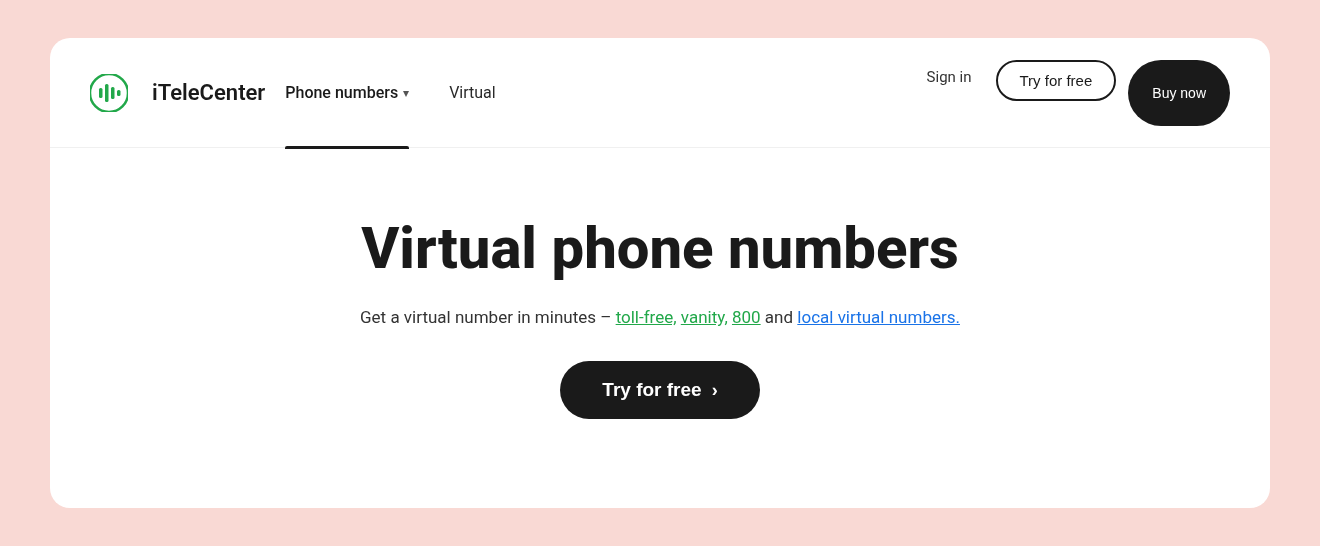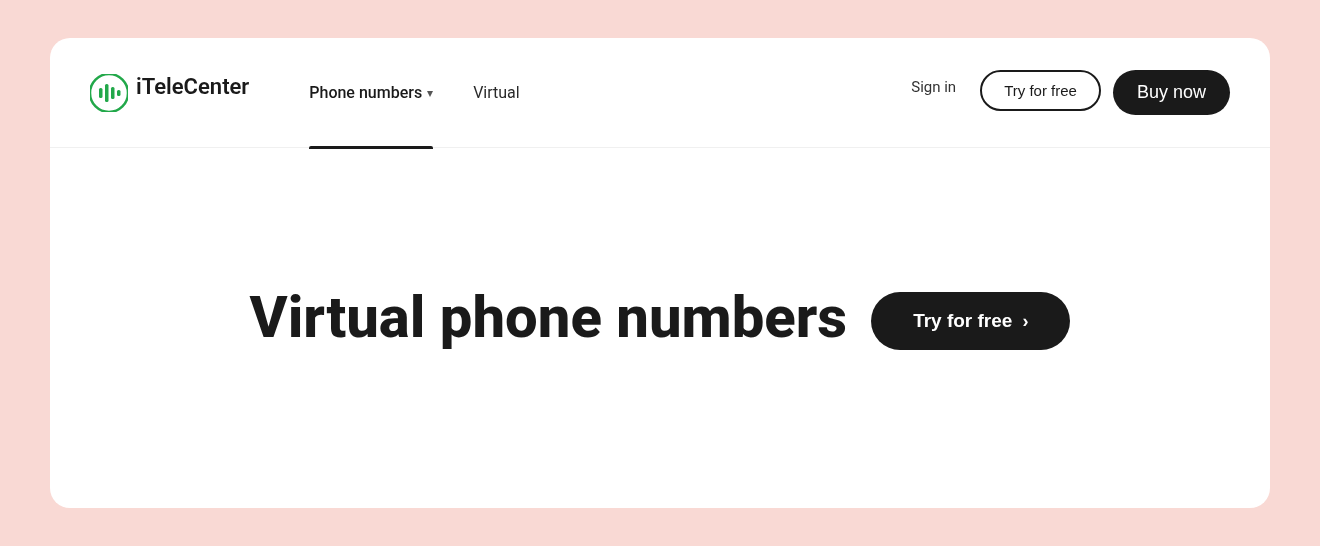--- a/index.html
+++ b/index.html
@@ -33,24 +33,23 @@
       display: flex;
       align-items: center;
       padding: 0 40px;
       height: 110px;
       border-bottom: 1px solid #f0f0f0;
       flex-shrink: 0;
     }
 
     .logo {
       display: flex;
-      align-items: flex-start;
-      gap: 8px;
+      align-items: center;
+      gap: 24px;
       text-decoration: none;
-      margin-right: 40px;
     }
 
     .logo-icon {
       width: 38px;
       height: 38px;
     }
 
     .logo-text {
       font-size: 22px;
       font-weight: 600;
@@ -119,34 +118,35 @@
       color: #1a1a1a;
       border: 2px solid #1a1a1a;
       border-radius: 50px;
       padding: 10px 22px;
       background: transparent;
       cursor: pointer;
       font-weight: 500;
     }
 
     .btn-buy-now {
-      font-size: 18px;
+      font-size: 14px;
       color: #ffffff;
       background: #1a1a1a;
       border: none;
       border-radius: 50px;
-      padding: 12px 24px;
+      padding: 25px 24px;
       cursor: pointer;
       font-weight: 500;
     }
 
     
     .hero {
       flex: 1;
       display: flex;
+      flex-direction: column;
       align-items: center;
       justify-content: center;
       gap: 24px;
       padding: 20px 40px 40px;
     }
 
     .hero-title {
       font-size: 58px;
       font-weight: 800;
       color: #1a1a1a;
@@ -215,19 +215,30 @@
 
     <div class="nav-right">
       <a class="sign-in" href="#">Sign in</a>
       <button class="btn-try-free">Try for free</button>
       <button class="btn-buy-now">Buy now</button>
     </div>
   </nav>
 
   <section class="hero">
     <h1 class="hero-title">Virtual phone numbers</h1>
+    <p class="hero-subtitle">
+      <span>Get a virtual number in minutes –</span>
+      <span> </span>
+      <a href="#" style="color:#22a84a;">toll-free,</a>
+      <span> </span>
+      <a href="#" style="color:#22a84a;">vanity,</a>
+      <span> </span>
+      <a href="#" style="color:#22a84a;">800</a>
+      <span> and </span>
+      <a href="#" style="color:#1a73e8; text-decoration:underline;">local virtual numbers.</a>
+    </p>
     <button class="btn-hero-try">
       <span>Try for free</span>
       <span class="arrow">›</span>
     </button>
   </section>
 
 </div>
 
 </body></html>

